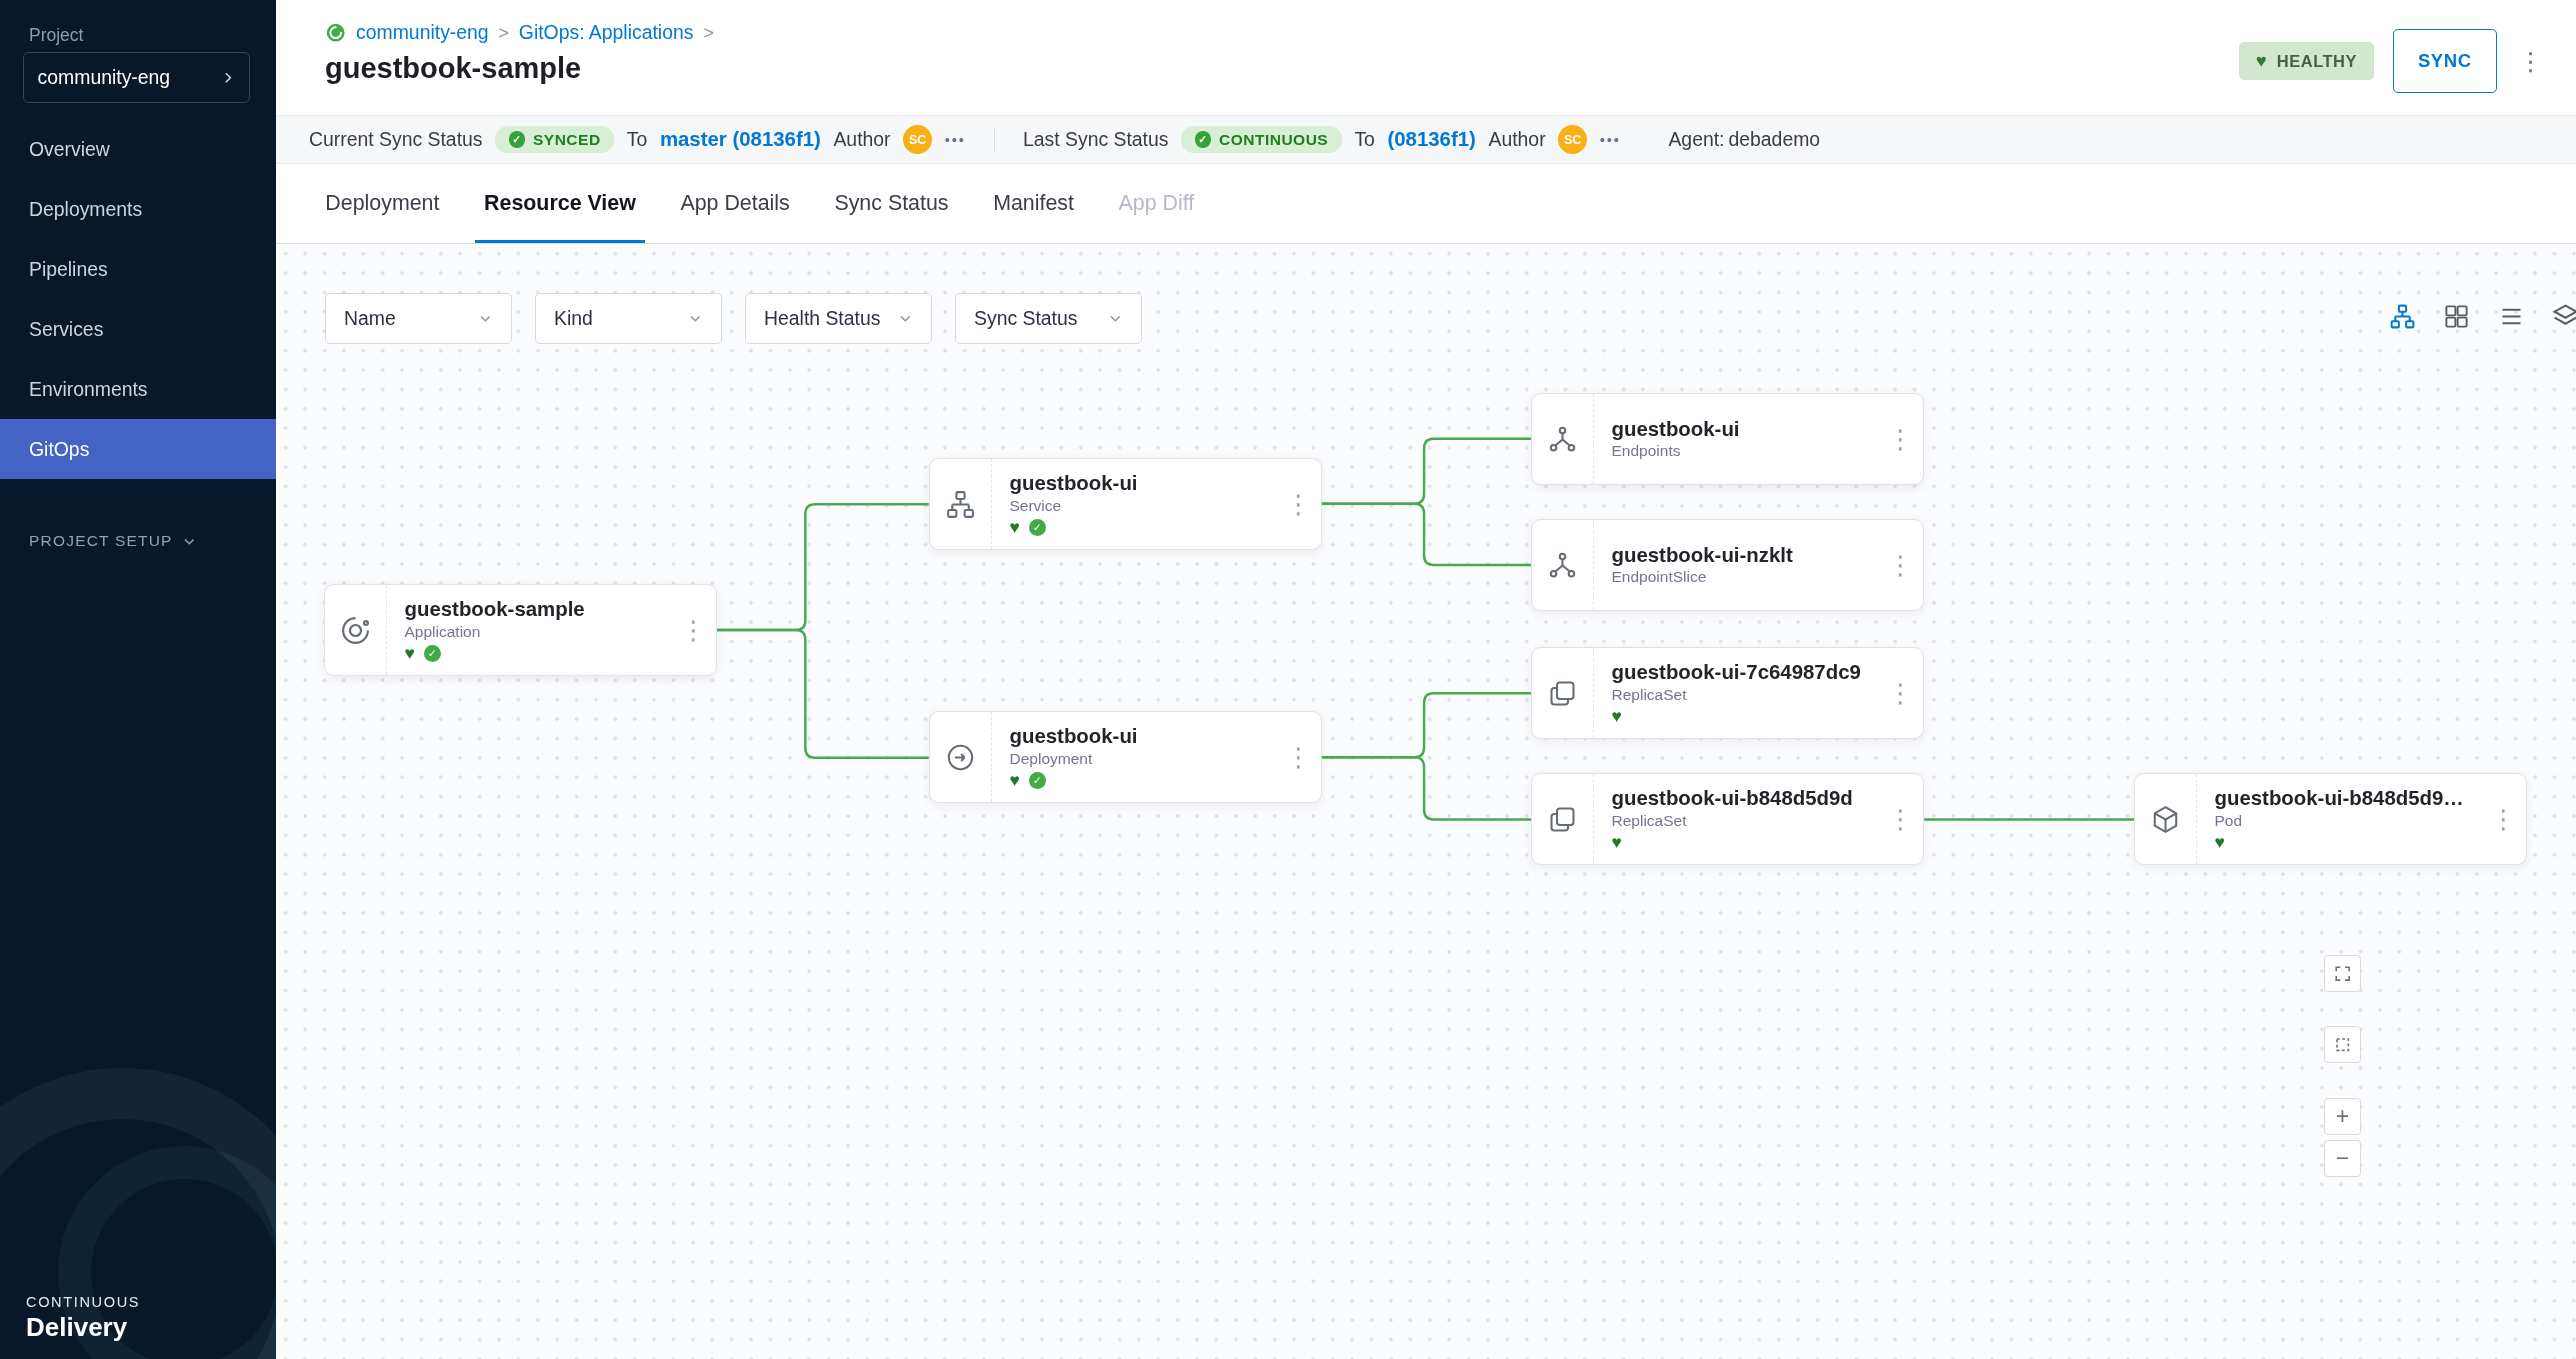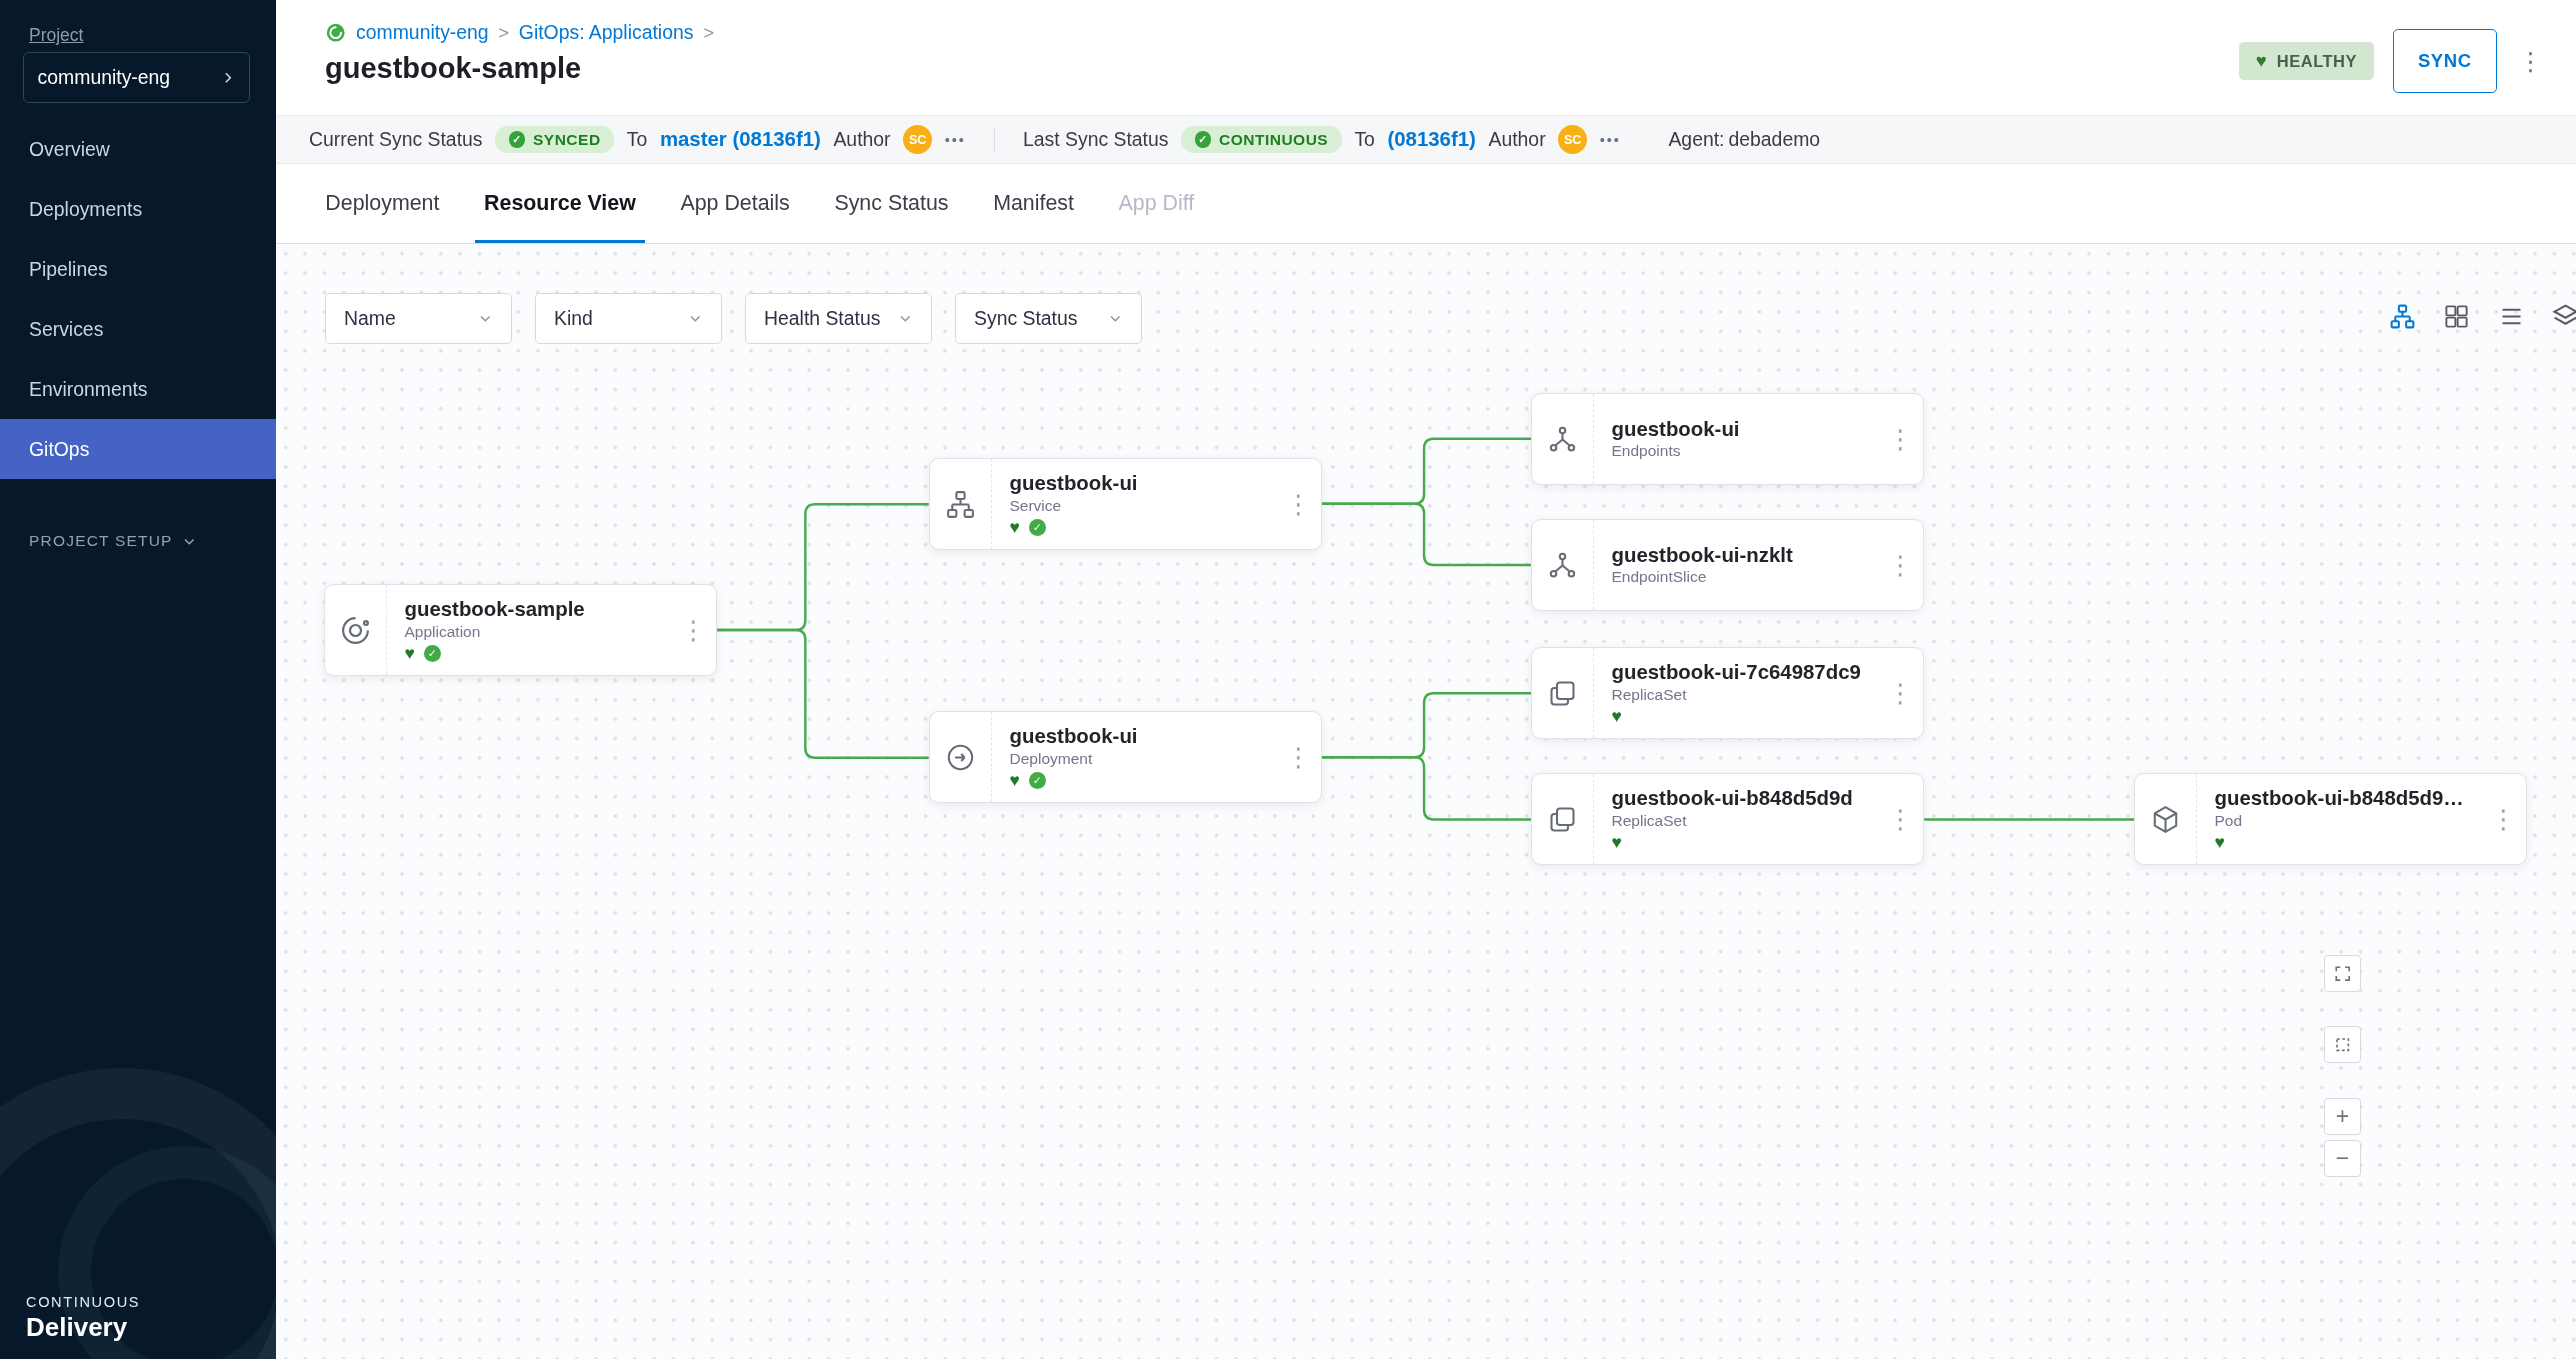--- a/index.html
+++ b/index.html
@@ -2,21 +2,21 @@
 <html><head>
 <meta charset="utf-8">
 <style>
   * { margin:0; padding:0; box-sizing:border-box; }
   html,body { width:2576px; height:1360px; }
   body { font-family:"Liberation Sans", sans-serif; background:#fff; overflow:hidden; }
   .page { position:relative; width:2576px; height:1360px; overflow:hidden; }
 
   
   .sidebar { position:absolute; left:0; top:0; width:276px; height:1360px; background:#07182b; overflow:hidden; z-index:5; }
-  .project-label { position:absolute; left:29px; top:25px; font-size:17.5px; color:#8f9bab;text-decoration:underline; }
+  .project-label { position:absolute; left:29px; top:25px; font-size:17.5px; color:#8f9bab; }
   .project-select { position:absolute; left:23px; top:52px; width:227px; height:51px; border:1px solid #33475b; border-radius:5.8px;
     display:flex; align-items:center; justify-content:space-between; padding:0 13.6px; cursor:pointer; }
   .project-select span { color:#ffffff; font-size:19.4px; }
   .nav { position:absolute; left:0; top:119px; width:284px; }
   .nav-item { height:60px; display:flex; align-items:center; padding-left:29px; color:#cdd5de; font-size:19.4px; cursor:pointer; }
   .nav-item.active { background:#4463c4; color:#ffffff; }
   .project-setup { position:absolute; left:29px; top:532px; display:flex; align-items:center; gap:9.7px;
     color:#93a1b3; font-size:15.5px; letter-spacing:1.2px; cursor:pointer; }
   .watermark { position:absolute; left:-87px; bottom:-126px; width:418px; height:418px; border-radius:50%;
     border:51px solid rgba(255,255,255,0.055); }

